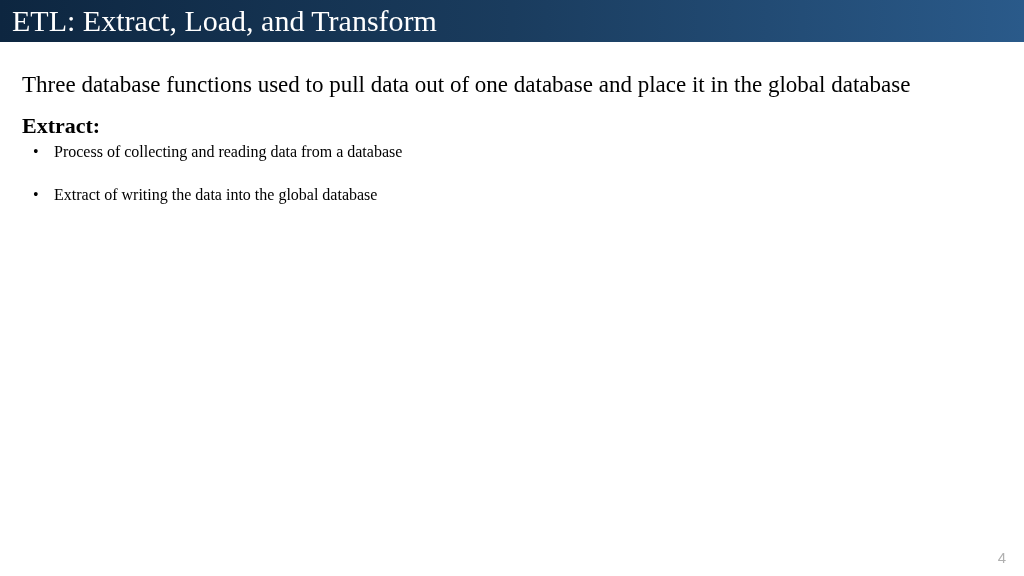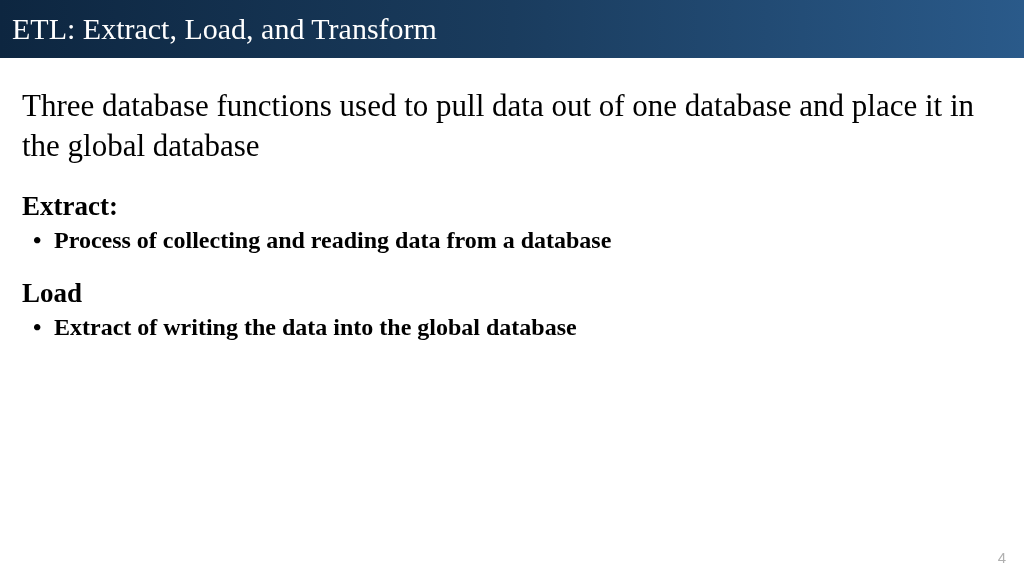--- a/index.html
+++ b/index.html
@@ -10,58 +10,57 @@
     body {
       width: 1024px;
       height: 576px;
       font-family: Garamond, Georgia, 'Times New Roman', serif;
       background: #ffffff;
       position: relative;
       overflow: hidden;
     }
     .title-bar {
       width: 100%;
-      height: 58px;
+      height: 42px;
       background: linear-gradient(90deg, #0d2640 0%, #1a3c5e 50%, #2a5a8a 100%);
       display: flex;
       align-items: center;
       padding-left: 12px;
     }
     .title-text {
       color: #ffffff;
       font-size: 30px;
       font-weight: 400;
     }
     .content {
       padding: 28px 22px 0 22px;
       color: #000000;
     }
     .intro {
-      font-size: 31px;
+      font-size: 23px;
       line-height: 1.3;
-      margin-bottom: 24px;
+      margin-bottom: 13px;
     }
     .section {
       margin-bottom: 22px;
     }
     .section-heading {
-      font-size: 27px;
+      font-size: 22px;
       font-weight: 700;
       margin-bottom: 2px;
     }
     .bullet-list {
       list-style: none;
       padding-left: 0;
     }
     .bullet-item {
-      font-size: 24px;
+      font-size: 16px;
       line-height: 1.35;
       padding-left: 32px;
       position: relative;
-      font-weight: bold;
     }
     .bullet-item::before {
       content: "•";
       position: absolute;
       left: 11px;
       top: 0;
     }
     .page-number {
       position: absolute;
       bottom: 10px;
@@ -87,20 +86,19 @@
       <li class="bullet-item">Process of collecting and reading data from a database</li>
     </ul>
   </div>
 
   <div class="section">
     <ul class="bullet-list">
     </ul>
   </div>
 
   <div class="section">
-    <div class="section-heading">Load</div>
     <ul class="bullet-list">
       <li class="bullet-item">Extract of writing the data into the global database</li>
     </ul>
   </div>
 </div>
 
 <div class="page-number">4</div>
 
 </body></html>

